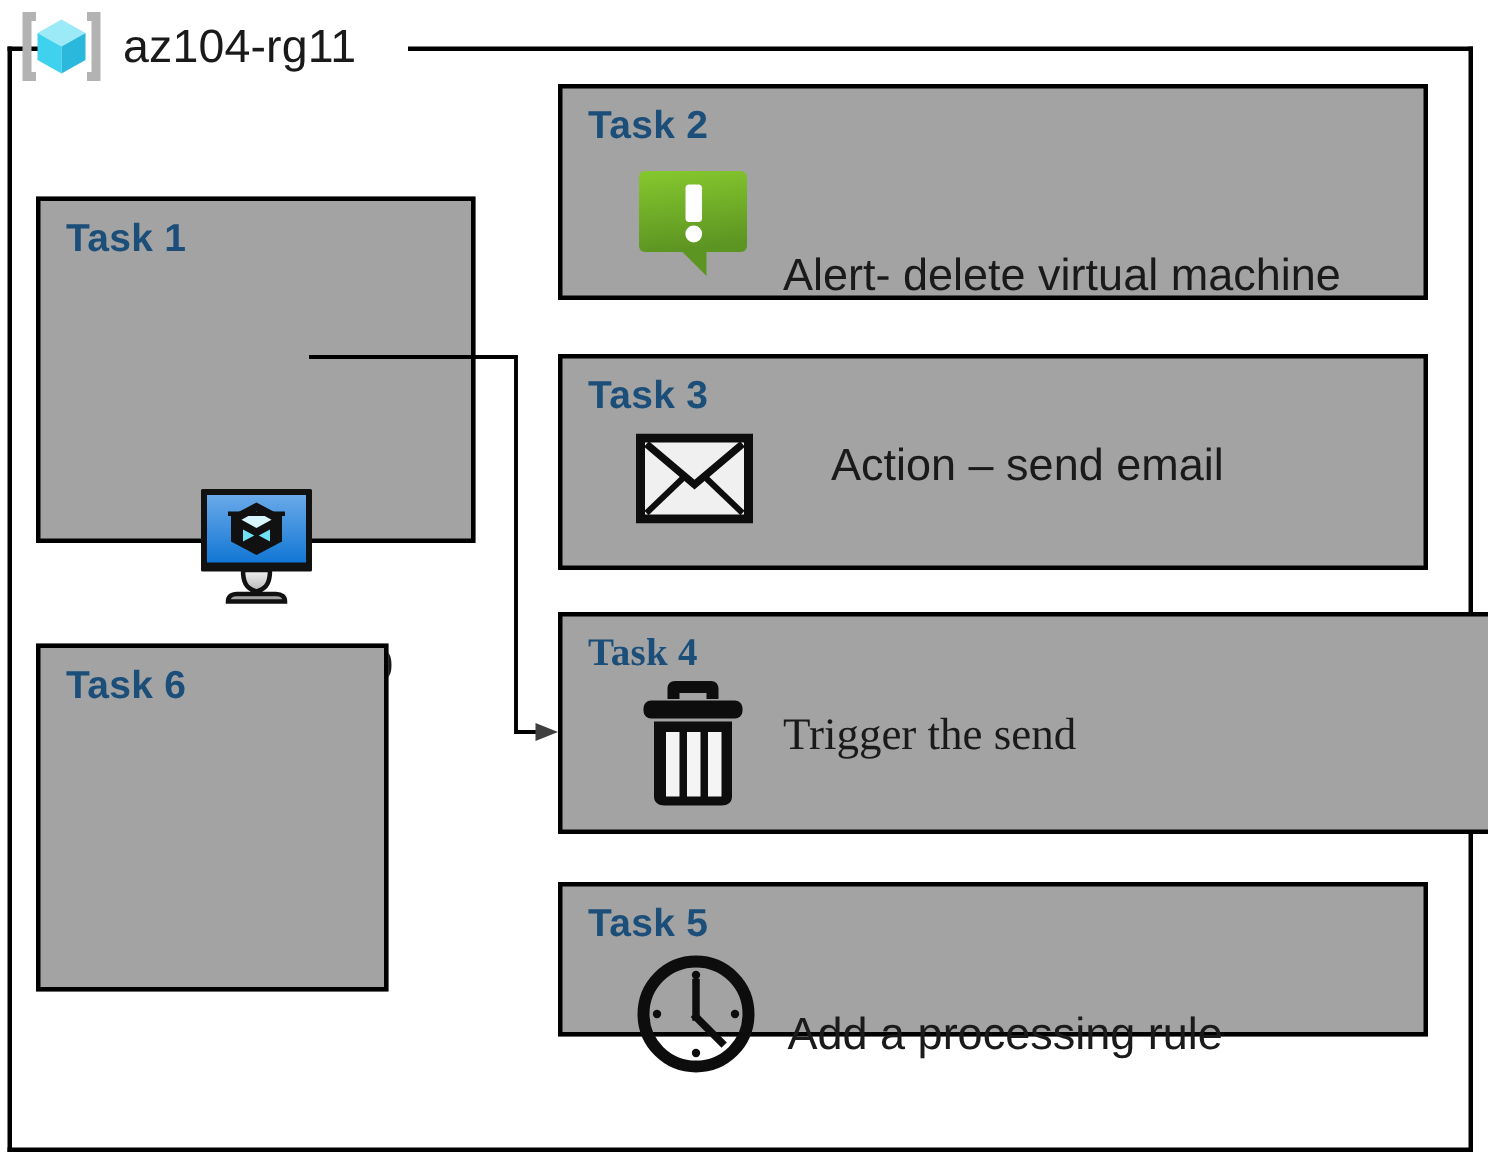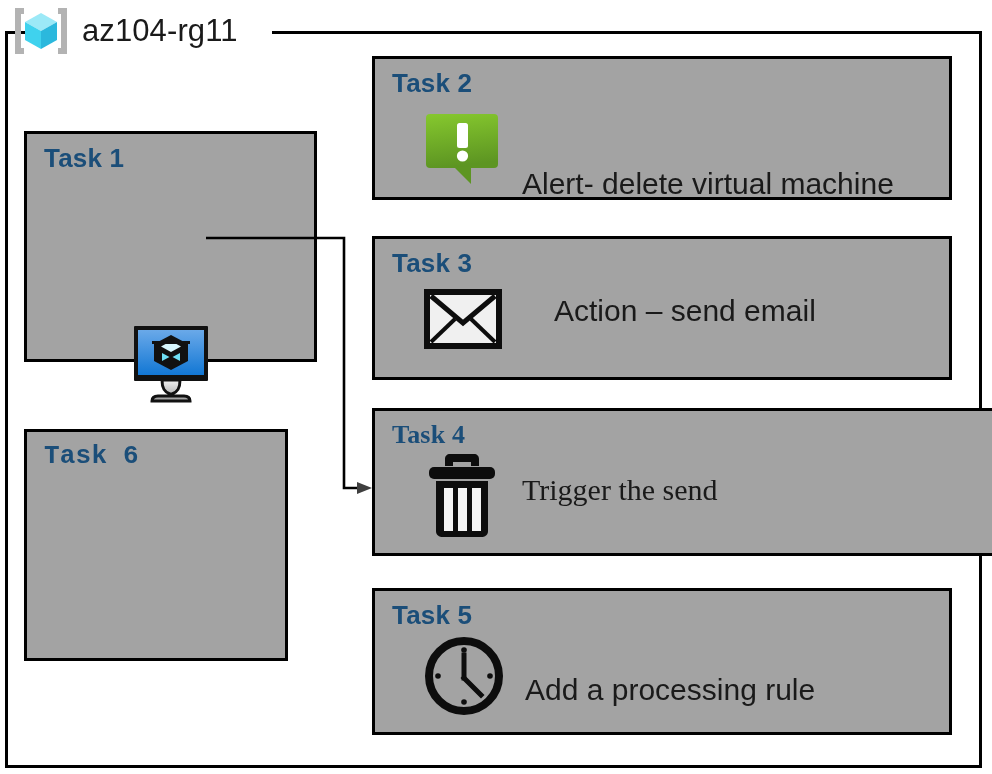--- a/index.html
+++ b/index.html
@@ -117,35 +117,35 @@
     font-size: 30px;
     color: #1a1a1a;
     white-space: nowrap;
   }
 
   
   #card-task1 { left: 24px;  top: 131px; width: 293px; height: 231px; padding-left: 20px; }
   #card-task1 .card-icon  { top: 188px; width: 90px; height: 86px; }
   #card-task1 .card-label { top: 294px; }
 
-  #card-task6 { left: 24px;  top: 429px; width: 264px; height: 232px; font-family: Liberation Mono, monospace; }
+  #card-task6 { left: 24px;  top: 429px; width: 235px; height: 232px; }
 
   #card-task2 { left: 372px; top: 56px;  width: 580px; height: 144px; }
   #card-task2 .card-icon  { left: 49px; top: 51px; width: 77px; height: 77px; }
   #card-task2 .card-label { left: 147px; top: 60px; margin-top: 48px; }
 
   #card-task3 { left: 372px; top: 236px; width: 580px; height: 144px; text-decoration: underline; }
   #card-task3 .card-icon  { left: 49px; top: 50px; width: 78px; height: 60px; }
   #card-task3 .card-label { left: 147px; top: 55px; margin-left: 32px; }
 
   #card-task4 { left: 372px; top: 408px; width: 648px; height: 148px; font-family: Liberation Serif, serif; }
   #card-task4 .card-icon  { left: 50px; top: 40px; width: 74px; height: 88px; }
   #card-task4 .card-label { left: 147px; top: 62px; }
 
-  #card-task5 { left: 372px; top: 588px; width: 580px; height: 147px; }
+  #card-task5 { left: 372px; top: 588px; width: 580px; height: 103px; }
   #card-task5 .card-icon  { left: 48px; top: 44px; width: 82px; height: 82px; }
   #card-task5 .card-label { left: 150px; top: 58px; margin-top: 24px; }
 
   
   .connector {
     position: absolute;
     left: 0; top: 0;
     width: 992px;
     height: 774px;
     pointer-events: none;

